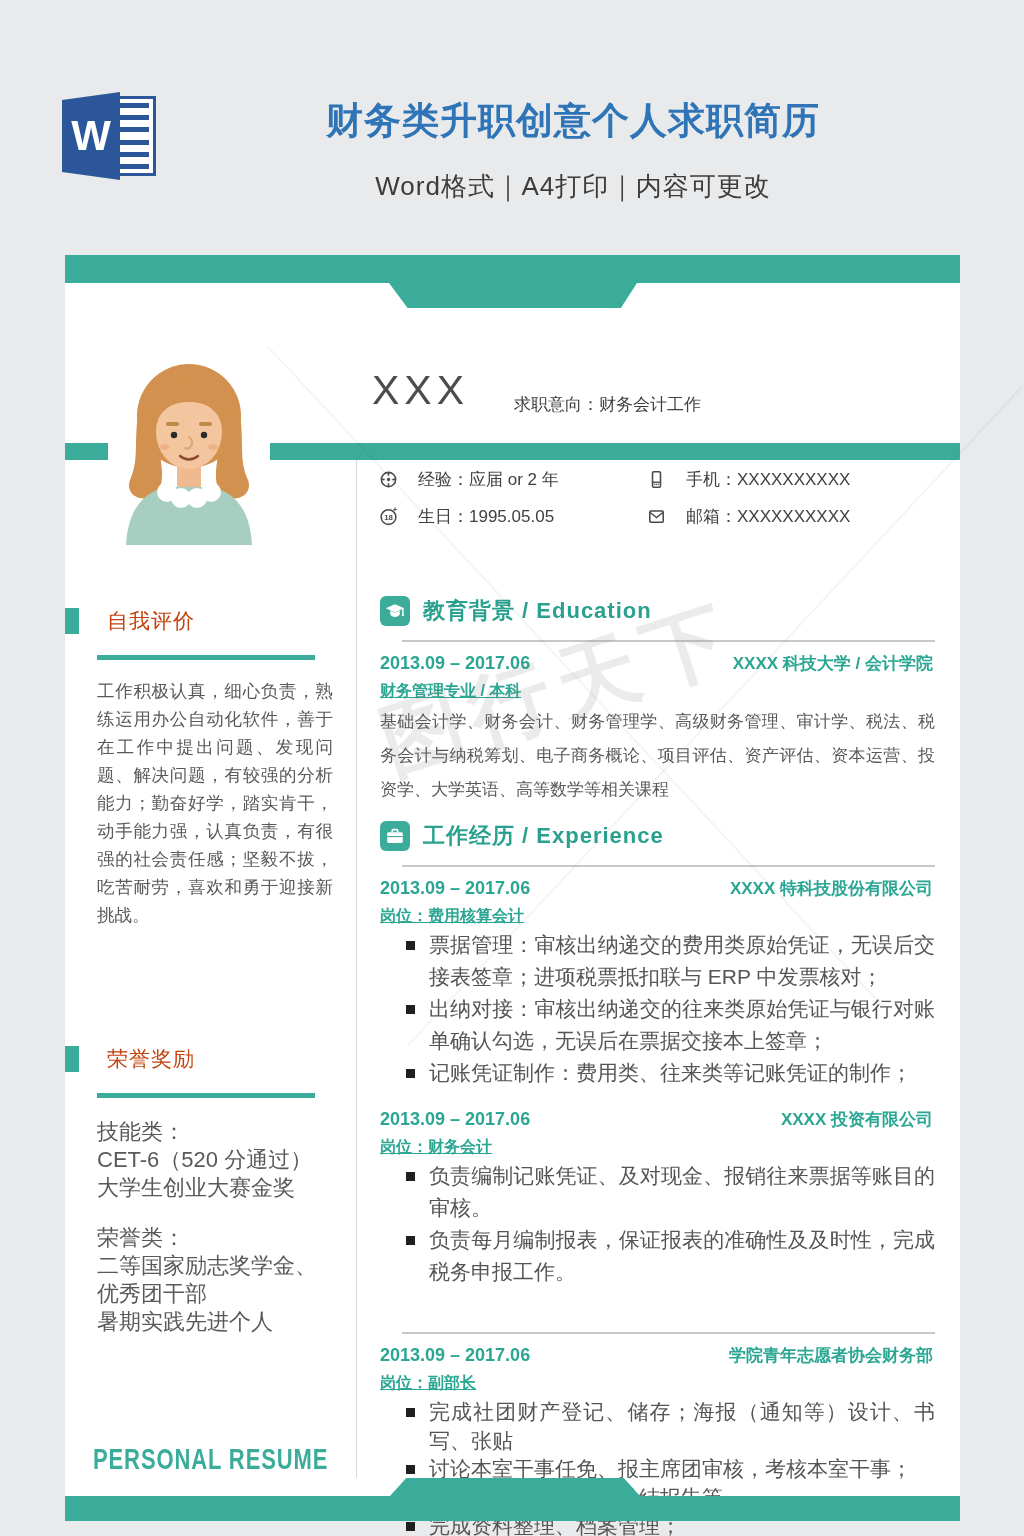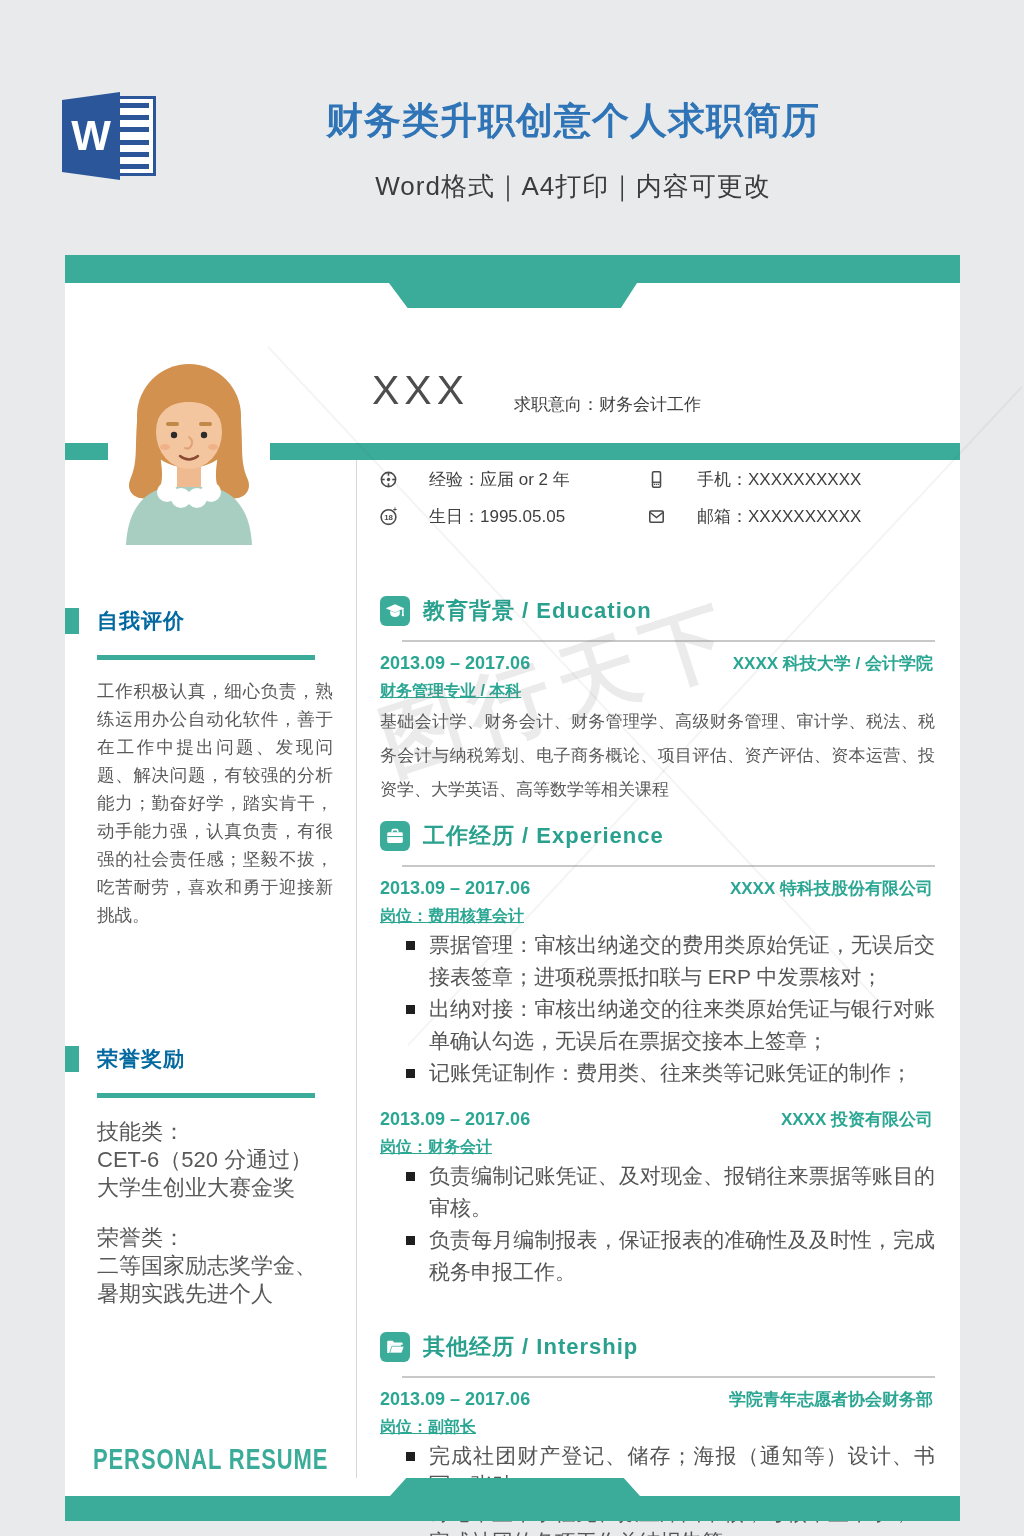--- a/index.html
+++ b/index.html
@@ -42,28 +42,28 @@
              z-index:5; pointer-events:none; white-space:nowrap; }
 
   
   .avatar-box { position:absolute; left:43px; top:95px; width:162px; height:195px; background:#fff; z-index:2;
                 display:flex; align-items:flex-end; justify-content:center; overflow:hidden; }
   .person-name { position:absolute; left:307px; top:112px; font-size:41px; color:#4d4d4d; letter-spacing:5px; }
   .intent { position:absolute; left:449px; top:138px; font-size:17px; color:#3f3f3f; }
 
   .contacts { position:absolute; left:313px; top:206px; width:545px; z-index:2;
               display:grid; grid-template-columns:268px 1fr; grid-auto-rows:37px; align-items:center; }
-  .contact { display:flex; align-items:center; gap:30px; font-size:17px; color:#3f3f3f; }
+  .contact { display:flex; align-items:center; gap:19px; font-size:17px; color:#3f3f3f; }
   .contact svg { flex:0 0 21px; }
 
   
   .side-section { position:absolute; left:0; width:265px; }
   .side-head { display:flex; align-items:center; }
   .side-marker { width:14px; height:26px; background:#3cac9a; }
-  .side-title { margin-left:18px; font-size:21px; font-weight:700; color:#0369a1; letter-spacing:1px; }
+  .side-title { margin-left:28px; font-size:21px; font-weight:400; color:#c2410c; letter-spacing:1px; }
   .side-underline { margin:20px 0 0 32px; width:218px; height:5px; background:#3cac9a; }
   .side-body { margin:17px 0 0 32px; width:236px; font-size:17.5px; line-height:28px; color:#595959; text-align:justify; }
   .side-lines { margin:20px 0 0 32px; width:236px; font-size:22px; line-height:28px; color:#595959; }
   .side-lines .group2 { margin-top:22px; }
   .footer-logo { position:absolute; left:28px; top:1186px; font-size:25px; font-weight:800; color:#3cac9a;
                  letter-spacing:1px; transform:scale(0.88,1.2); transform-origin:left top; white-space:nowrap; }
 
   
   .main-col { position:absolute; left:315px; top:341px; width:555px; }
   .m-section.exp { margin-top:14px; }
@@ -201,20 +201,21 @@
         <div class="side-marker"></div>
         <div class="side-title">荣誉奖励</div>
       </div>
       <div class="side-underline"></div>
       <div class="side-lines">
         <div>技能类：</div>
         <div>CET-6（520 分通过）</div>
         <div>大学生创业大赛金奖</div>
         <div class="group2">荣誉类：</div>
         <div>二等国家励志奖学金、</div>
+        <div>优秀团干部</div>
         <div>暑期实践先进个人</div>
       </div>
     </div>
 
     <div class="footer-logo">PERSONAL RESUME</div>
 
     <div class="main-col">
 
       <div class="m-section">
         <div class="m-header">
@@ -285,30 +286,20 @@
               </div>
             <div class="bullet">
                 <span class="sq"></span>
                 <span class="bt">负责每月编制报表，保证报表的准确性及及时性，完成税务申报工作。</span>
               </div>
           </div>
         </div>
       </div>
 
       <div class="m-section other">
-        <div class="m-header">
-          <div class="m-icon">
-            <svg width="22" height="22" viewBox="0 0 24 24">
-              <path d="M3.5 6.6 C3.5 5.8 4.1 5.2 4.9 5.2 H9.4 L11.2 7.2 H19 C19.8 7.2 20.4 7.8 20.4 8.6 V9.6 H3.5 Z" fill="#fff"></path>
-              <rect x="3.5" y="9" width="15" height="9.6" rx="1" fill="#fff"></rect>
-              <path d="M6.2 18.6 L8.6 11.2 H22 L19.4 18.6 Z" fill="#fff" stroke="#3cac9a" stroke-width="0.8"></path>
-            </svg>
-          </div>
-          <div class="m-title">其他经历 / Intership</div>
-        </div>
         <div class="m-line"></div>
         <div class="entry">
           <div class="entry-head">
             <div class="entry-date">2013.09 – 2017.06</div>
             <div class="entry-org">学院青年志愿者协会财务部</div>
           </div>
           <div class="entry-sub">岗位：副部长</div>
           <div class="bullets">
             <div class="bullet">
                 <span class="sq"></span>

